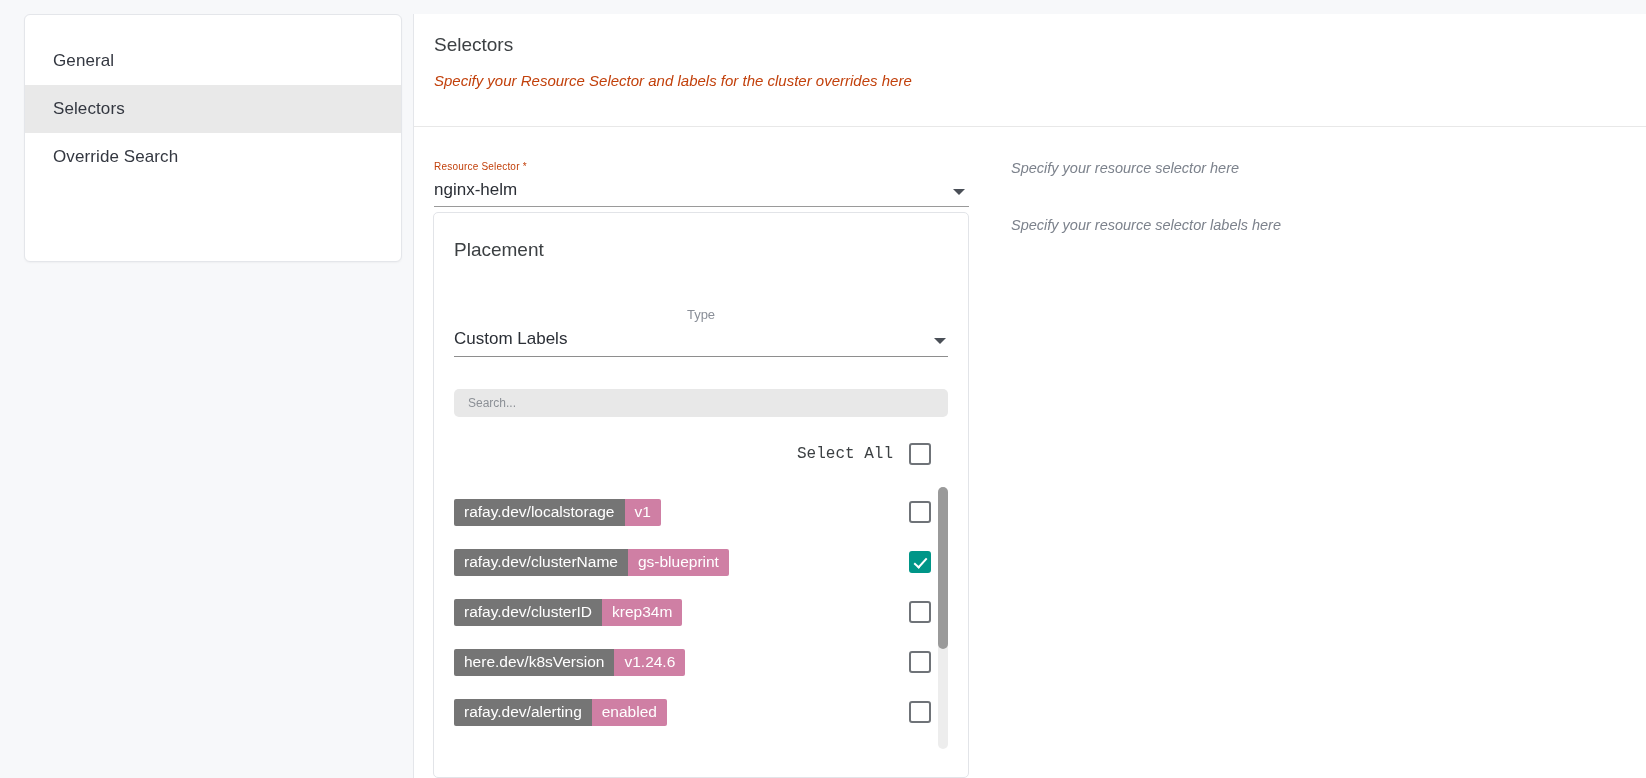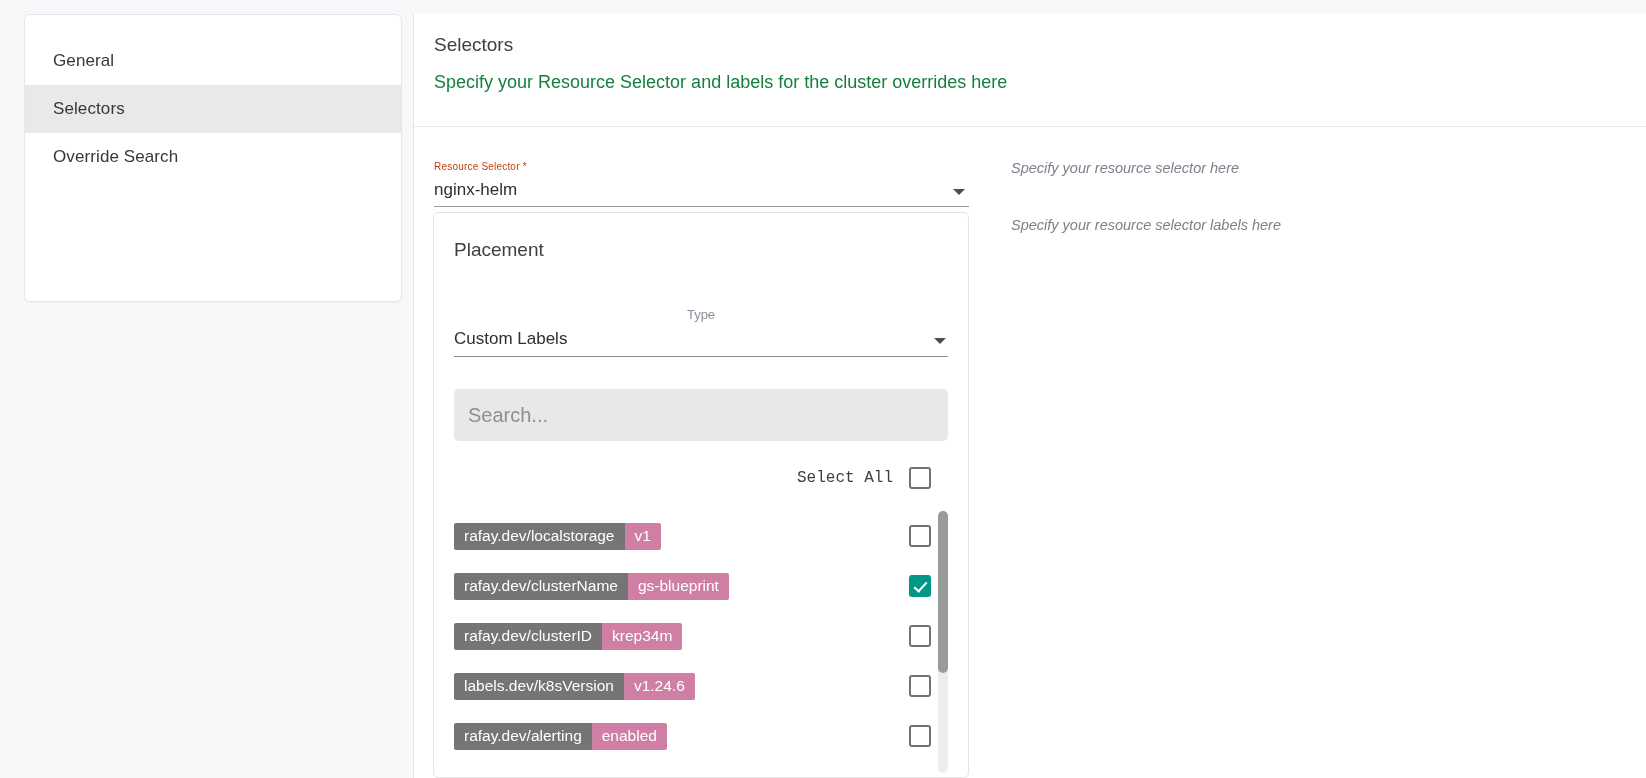--- a/index.html
+++ b/index.html
@@ -13,21 +13,21 @@
   .page {
     position: relative;
     width: 1646px; height: 778px;
     background: #f7f8fa;
   }
 
   
   .sidebar-card {
     position: absolute;
     left: 24px; top: 14px;
-    width: 378px; height: 288px;
+    width: 378px; height: 248px;
     background: #ffffff;
     border: 1px solid #e4e6ea;
     border-radius: 6px;
     box-shadow: 0 1px 2px rgba(0,0,0,0.04);
     padding-top: 22px;
   }
   .nav-item {
     height: 48px;
     display: flex;
     align-items: center;
@@ -52,23 +52,24 @@
     border-bottom: 1px solid #e8e8e8;
     height: 113px;
   }
   .panel-title {
     font-size: 19px;
     color: #3c4043;
     margin: 0 0 16px 0;
     font-weight: 400;
   }
   .panel-sub {
-    font-size: 18px;
-    color: #15803d;
+    font-size: 15px;
+    color: #c2410c;
     margin: 0;
+    font-style: italic;
   }
 
   
   .field-block {
     position: absolute;
     left: 20px; top: 124px;
     width: 535px;
   }
   .field-label {
     font-size: 10px;
@@ -144,26 +145,26 @@
     position: absolute;
     right: 2px; bottom: 12px;
     width: 0; height: 0;
     border-left: 6px solid transparent;
     border-right: 6px solid transparent;
     border-top: 6px solid #4a4f57;
   }
 
   .search-box {
     width: 100%;
-    height: 52px;
+    height: 28px;
     background: #e8e8e8;
     border: none;
     border-radius: 5px;
     padding: 0 14px;
-    font-size: 20px;
+    font-size: 12px;
     color: #55585d;
     font-family: "Liberation Sans", sans-serif;
     outline: none;
     margin-bottom: 26px;
   }
   .search-box::placeholder { color: #8c9096; }
 
   
   .select-all-row {
     display: flex;
@@ -345,21 +346,21 @@
             <span class="chip-val">krep34m</span>
           </span>
           <span class="row-spacer"></span>
           <span class="row-cb-wrap">
             <span class="cb"></span>
           </span>
         </div>
 
         <div class="label-row">
           <span class="chip">
-            <span class="chip-key">labels.dev/k8sVersion</span>
+            <span class="chip-key">here.dev/k8sVersion</span>
             <span class="chip-val">v1.24.6</span>
           </span>
           <span class="row-spacer"></span>
           <span class="row-cb-wrap">
             <span class="cb"></span>
           </span>
         </div>
 
         <div class="label-row">
           <span class="chip">

